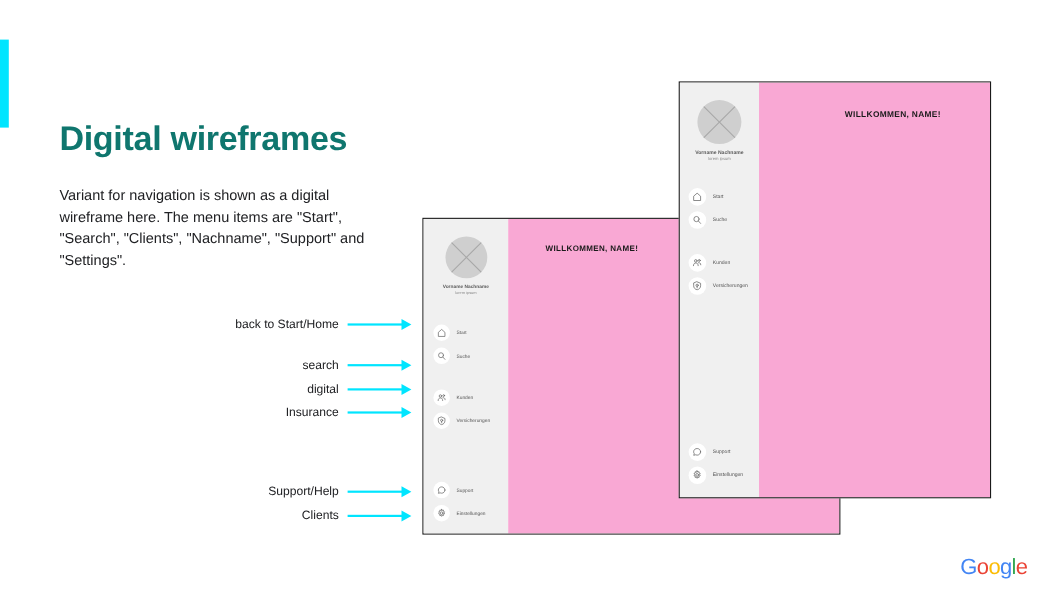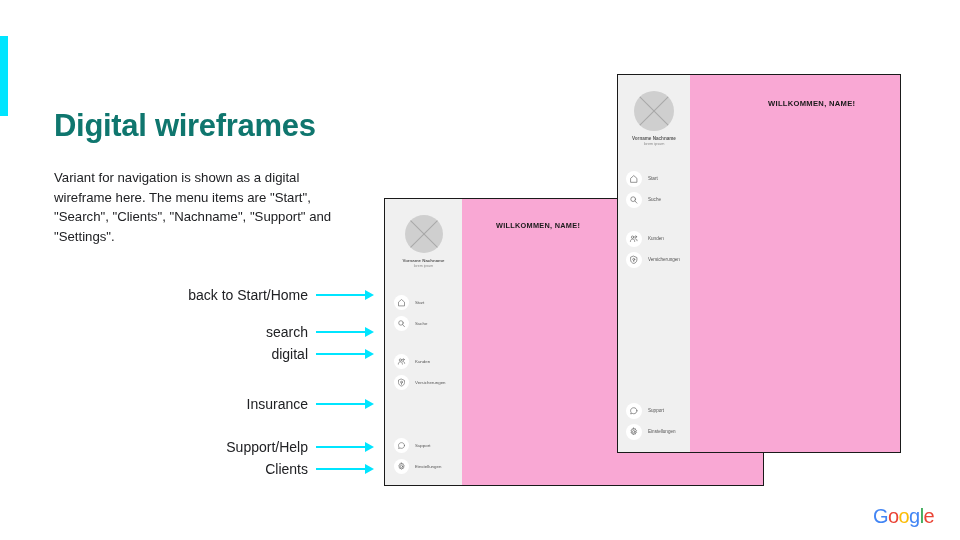--- a/index.html
+++ b/index.html
@@ -54,21 +54,21 @@
   .annotation {
     position: absolute;
     height: 14px;
     display: flex;
     align-items: center;
     justify-content: flex-end;
     width: 300px;
     left: 76px;
   }
   .annotation-label {
-    font-size: 14px;
+    font-size: 11px;
     color: #202124;
     white-space: nowrap;
     margin-right: 8px;
   }
   .annotation-arrow {
     position: relative;
     width: 60px;
     height: 10px;
     flex: none;
   }
@@ -256,21 +256,21 @@
         <span class="head"></span>
       </span>
     </div>
     <div class="annotation" style="top: 347px;">
       <span class="annotation-label">digital</span>
       <span class="annotation-arrow">
         <span class="shaft"></span>
         <span class="head"></span>
       </span>
     </div>
-    <div class="annotation" style="top: 368px; margin-top: 29px;">
+    <div class="annotation" style="top: 368px;">
       <span class="annotation-label">Insurance</span>
       <span class="annotation-arrow">
         <span class="shaft"></span>
         <span class="head"></span>
       </span>
     </div>
     <div class="annotation" style="top: 440px;">
       <span class="annotation-label">Support/Help</span>
       <span class="annotation-arrow">
         <span class="shaft"></span>

